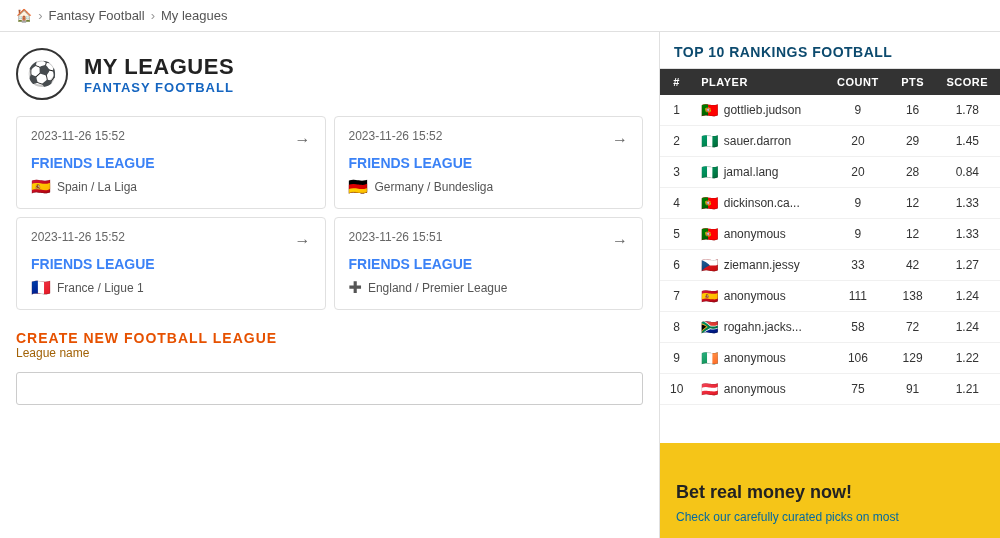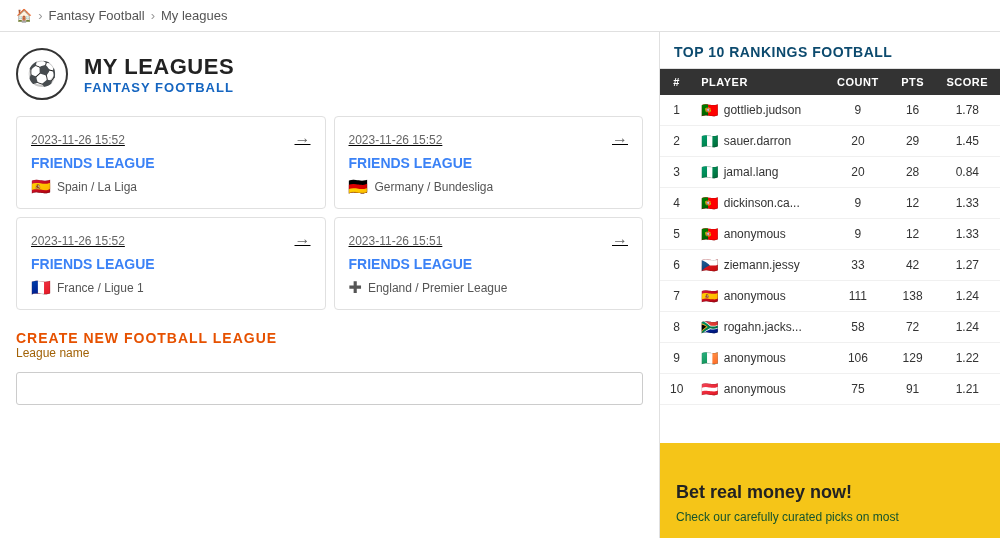--- a/index.html
+++ b/index.html
@@ -87,23 +87,22 @@
     .league-card {
       border: 1px solid #e0e0e0;
       border-radius: 4px;
       padding: 12px 14px;
       background: #fff;
       cursor: pointer;
     }
     .league-card-header {
       display: flex;
       justify-content: space-between;
-      align-items: flex-end;
+      align-items: flex-start;
       margin-bottom: 8px;
-      text-decoration: underline;
     }
     .league-date {
       font-size: 12px;
       color: #666;
     }
     .arrow-icon {
       color: #666;
       font-size: 16px;
     }
     .league-name {
@@ -207,21 +206,21 @@
     }
     .promo-title {
       font-size: 18px;
       font-weight: 800;
       color: #222;
       line-height: 1.3;
       margin-bottom: 6px;
     }
     .promo-subtitle {
       font-size: 12px;
-      color: #14532d;
+      color: #0369a1;
     }
   </style>
 </head>
 <body>
 
 <div class="breadcrumb">
   <span>🏠</span>
   <span class="breadcrumb-sep">›</span>
   <a class="breadcrumb-link">Fantasy Football</a>
   <span class="breadcrumb-sep">›</span>

